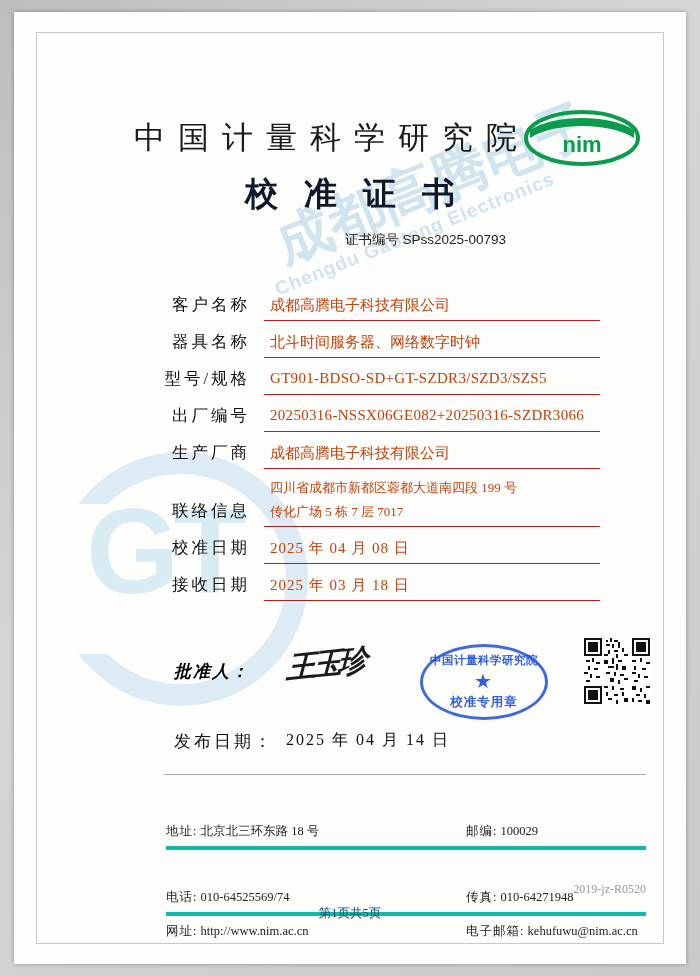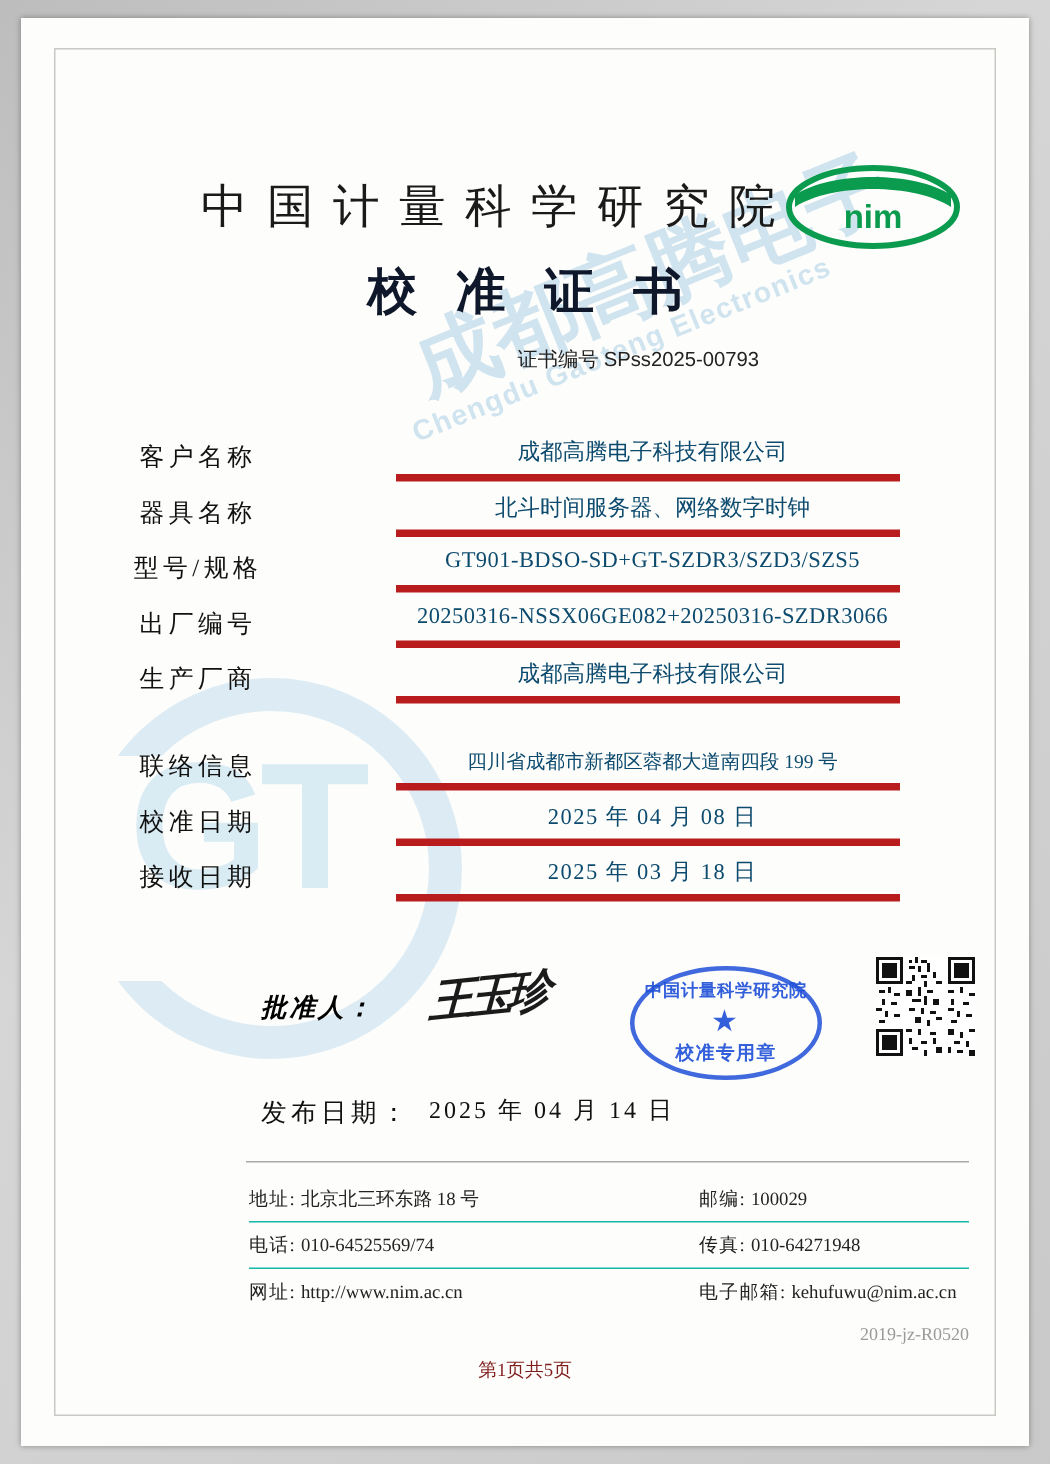--- a/index.html
+++ b/index.html
@@ -151,40 +151,39 @@
   }
   .row {
     position: relative;
     display: flex;
     align-items: flex-end;
     height: 37px;
   }
   .row.tall { height: 58px; }
   .label {
     width: 250px;
-    text-align: center;
+    text-align: right;
     padding-right: 14px;
     font-size: 16.5px;
     letter-spacing: 3px;
     color: #111;
     box-sizing: border-box;
     padding-bottom: 5px;
     white-space: nowrap;
   }
   .value {
     flex: 1;
-    border-bottom: 5px solid #b91c1c;
+    border-bottom: 1px solid #b91c1c;
     padding-bottom: 4px;
     padding-left: 6px;
     margin-right: 86px;
     font-size: 15px;
-    color: #0c4a6e;
+    color: #c2410c;
     min-height: 20px;
     white-space: nowrap;
-    text-align: center;
   }
   .value.num {
     font-family: "Liberation Serif", serif;
     letter-spacing: .3px;
   }
   .value.two-line {
     white-space: normal;
     line-height: 24px;
     font-size: 13px;
     padding-bottom: 2px;
@@ -323,37 +322,38 @@
     line-height: 30px;
   }
   .contact .line {
     display: flex;
   }
   .contact .c-left { width: 300px; }
   .contact .c-right { flex: 1; }
   .contact .k { letter-spacing: 1px; }
   .contact .v { font-family: "Liberation Serif", serif; }
   .contact .underline-row {
-    border-bottom: 1px solid #14b8a6;
+    border-bottom: 4px solid #14b8a6;
+    margin-top: 32px;
   }
   .rev {
     position: absolute;
     right: 40px;
     top: 870px;
     font-size: 12px;
     color: #9a9a9a;
     font-family: "Liberation Serif", serif;
   }
   .page-no {
     position: absolute;
     left: 0; right: 0;
     top: 893px;
     text-align: center;
     font-size: 12.5px;
-    color: #7f1d1d;
+    color: #0c4a6e;
   }
 </style>
 </head>
 <body>
 
 <div class="page">
   <div class="scan-border"></div>
 
   <div class="sheet">
     <div class="inner-frame"></div>
@@ -404,20 +404,21 @@
 
       <div class="row">
         <div class="label">生产厂商</div>
         <div class="value">成都高腾电子科技有限公司</div>
       </div>
 
       <div class="row tall">
         <div class="label">联络信息</div>
         <div class="value two-line">
           <span>四川省成都市新都区蓉都大道南四段 199 号</span>
+          <span class="l2">传化广场 5 栋 7 层 7017</span>
         </div>
       </div>
 
       <div class="row">
         <div class="label">校准日期</div>
         <div class="value dated">2025 年 04 月 08 日</div>
       </div>
 
       <div class="row">
         <div class="label">接收日期</div>

